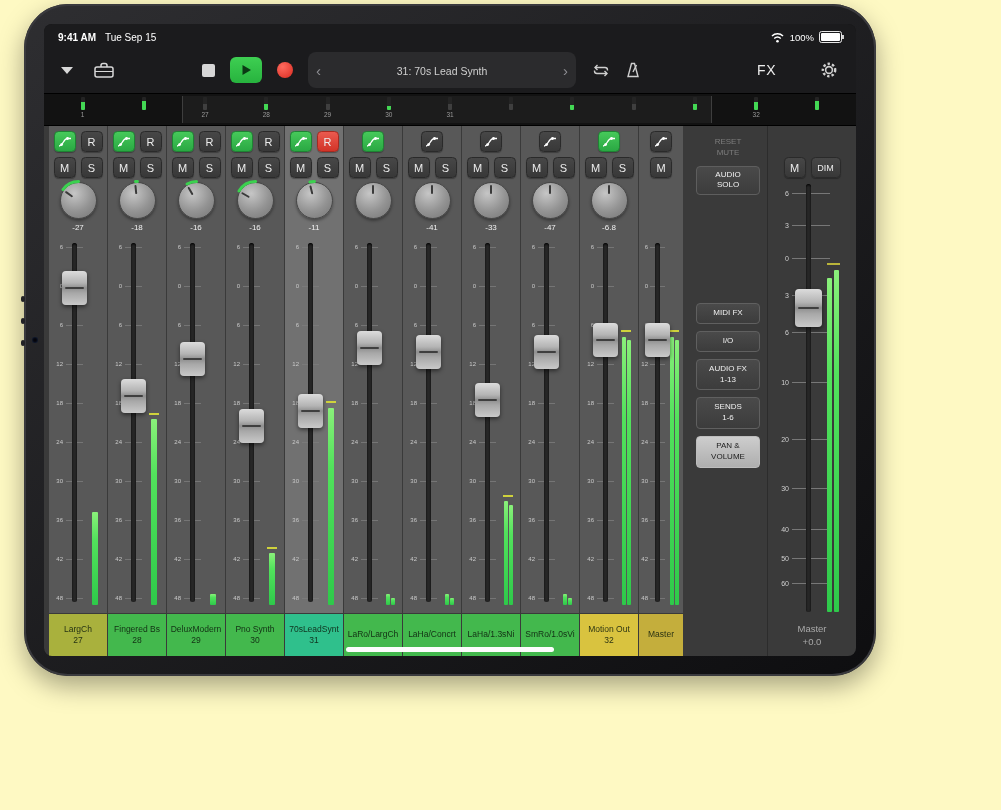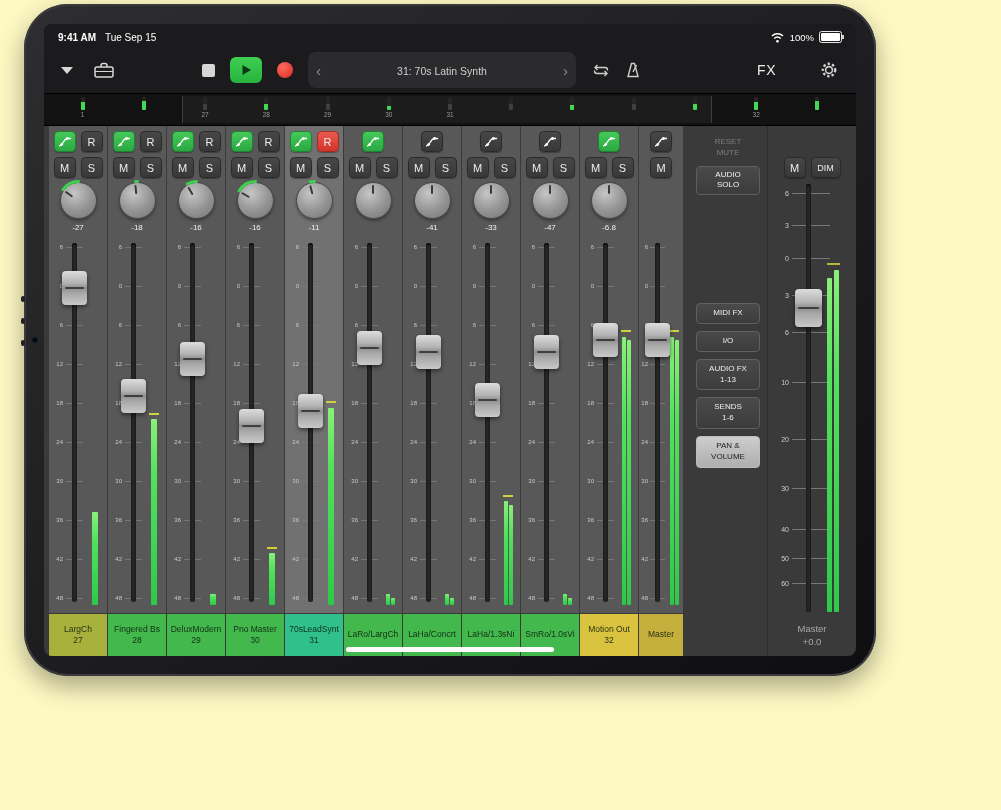--- a/index.html
+++ b/index.html
@@ -195,21 +195,21 @@
                 <path d="M3.5 2 L12 7 L3.5 12 Z" fill="#0b3a14"></path>
               </svg>
           </button>
           <button class="icon-btn">
               <span class="rec-btn"></span>
             </button>
 
           <div class="display">
             <span class="chev">‹</span>
             <div class="disp-text">
-              <div class="disp-track">31: 70s Latin Synth</div>
+              <div class="disp-track">31: 70s Lead Synth</div>
             </div>
             <span class="chev">›</span>
           </div>
 
           <button class="icon-btn">
             <svg width="20" height="13" viewBox="0 0 20 13" fill="none" stroke="#cfcfcf" stroke-width="1.4">
               <path d="M4 3.5 H14 a2.5 2.5 0 0 1 2.5 2.5 v0.5"></path>
               <path d="M16 9.5 H6 a2.5 2.5 0 0 1 -2.5 -2.5 v-0.5"></path>
               <path d="M6.5 1 L4 3.5 L6.5 6"></path>
               <path d="M13.5 7 L16 9.5 L13.5 12"></path>
@@ -862,21 +862,21 @@
               </div>
               <div class="tlabel" style="background: rgb(67, 184, 77);">
                 <div class="tname">Fingered Bs</div>
                 <div class="tnum">28</div>
               </div>
               <div class="tlabel" style="background: rgb(67, 184, 77);">
                 <div class="tname">DeluxModern</div>
                 <div class="tnum">29</div>
               </div>
               <div class="tlabel" style="background: rgb(67, 184, 77);">
-                <div class="tname">Pno Master</div>
+                <div class="tname">Pno Synth</div>
                 <div class="tnum">30</div>
               </div>
               <div class="tlabel" style="background: rgb(47, 192, 140);">
                 <div class="tname">70sLeadSynt</div>
                 <div class="tnum">31</div>
               </div>
               <div class="tlabel" style="background: rgb(67, 184, 77);">
                 <div class="tname">LaRo/LargCh</div>
               </div>
               <div class="tlabel" style="background: rgb(67, 184, 77);">

